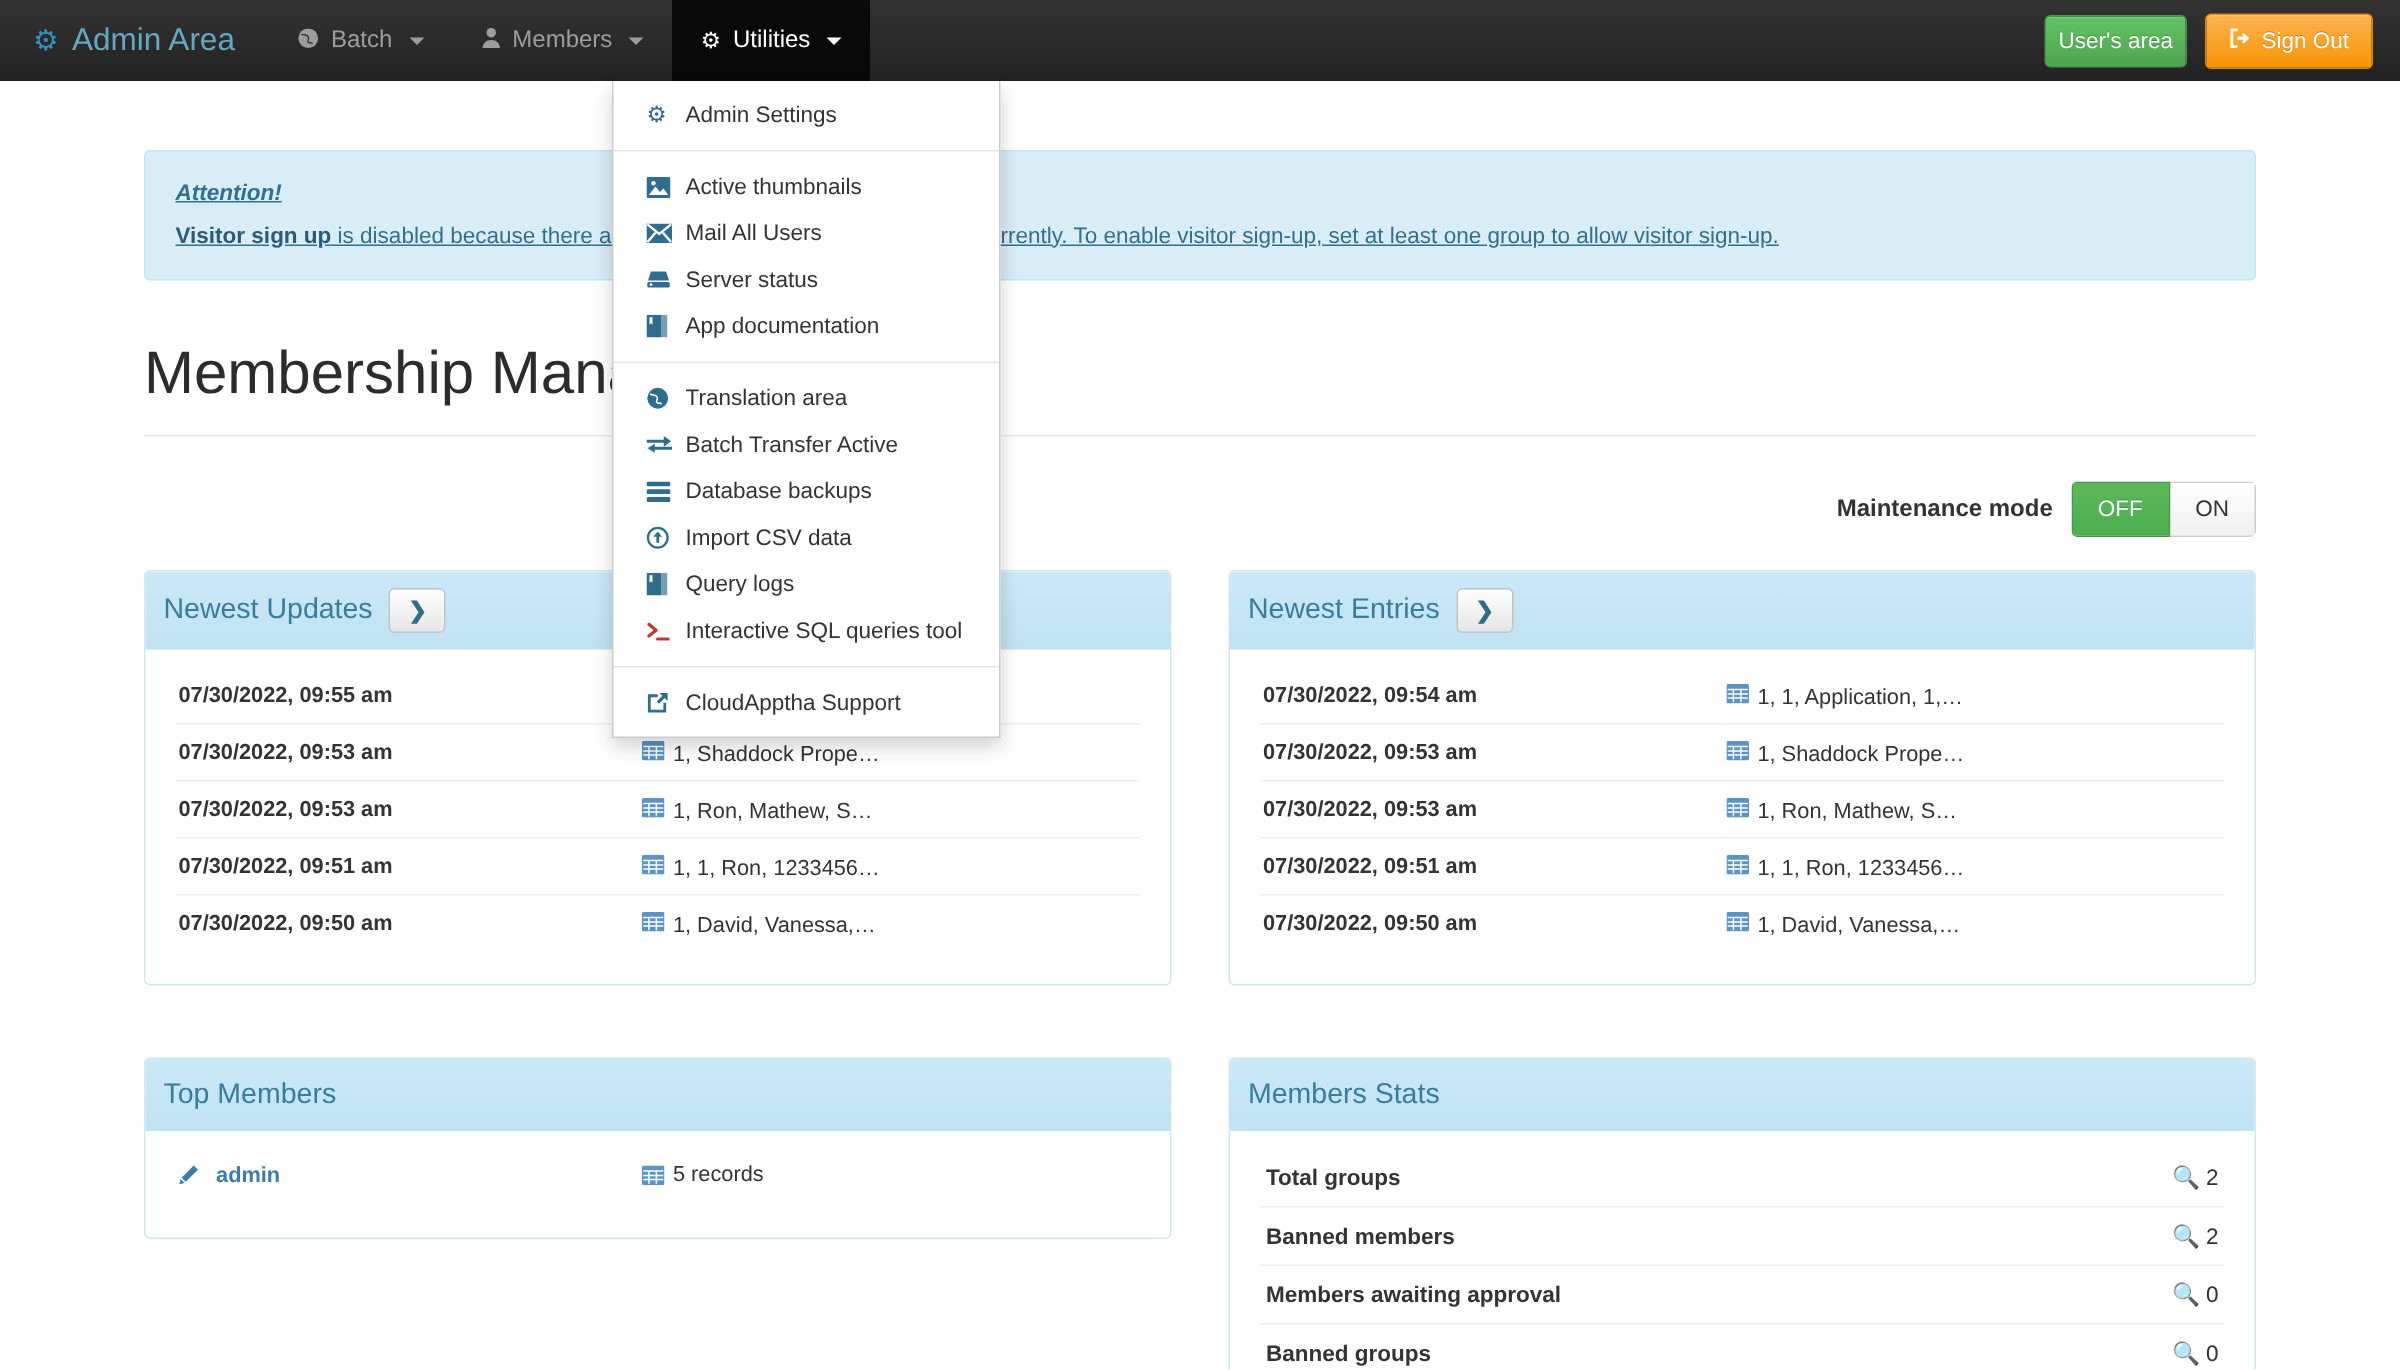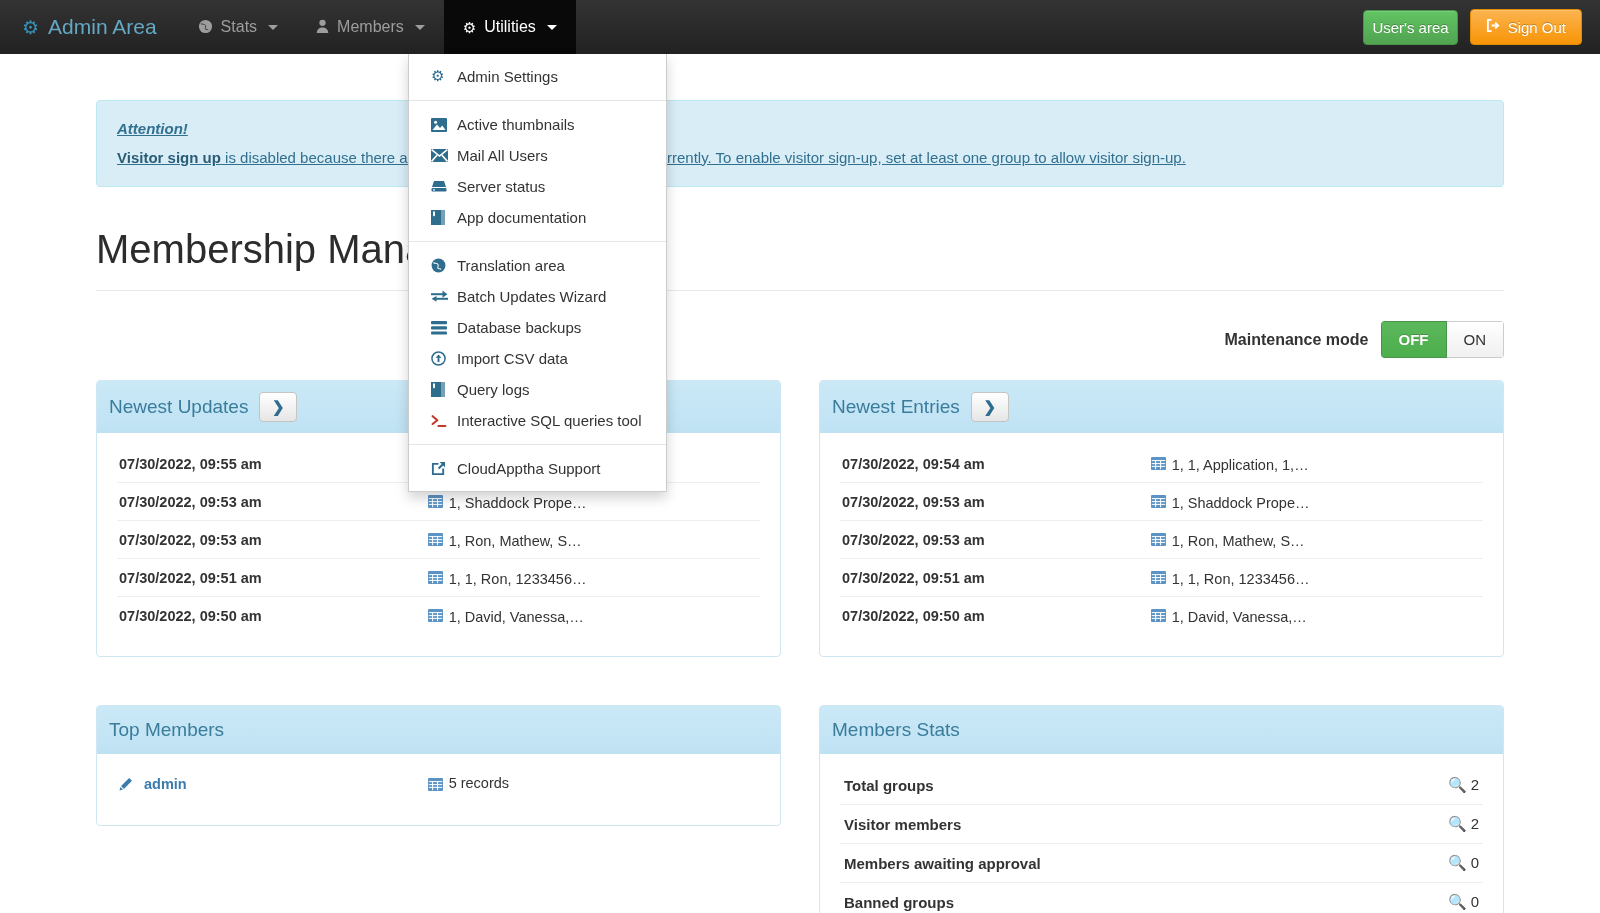--- a/index.html
+++ b/index.html
@@ -159,21 +159,21 @@
   .toggle .seg {
     padding: 9px 17px;
     font-size: 15px;
     cursor: pointer;
     border: 1px solid #cccccc;
   }
   .toggle .seg.on-state {
     background: linear-gradient(to bottom, #5cb85c 0%, #4cae4c 100%);
     border-color: #4a934a;
     color: #ffffff;
-    font-weight: bold;
+    font-weight: normal;
     text-shadow: 0 -1px 0 rgba(0,0,0,.2);
   }
   .toggle .seg.off-state {
     background: linear-gradient(to bottom, #ffffff 0%, #f0f0f0 100%);
     color: #333333;
     border-left: none;
   }
 
   .grid { display: flex; gap: 38px; }
   .col { flex: 1; min-width: 0; }
@@ -259,21 +259,21 @@
     <span>Admin Area</span>
   </a>
 
   <a class="nav-item">
     <span class="ico">
       <svg width="15" height="15" viewBox="0 0 16 16" fill="currentColor">
           <circle cx="8" cy="8" r="7"></circle>
           <path d="M3 5c2 1 4 0 5 2s-1 3 0 4 2-1 3 1" stroke="#333" stroke-width="1" fill="none"></path>
         </svg>
     </span>
-    <span>Stats</span>
+    <span>Batch</span>
     <i class="caret"></i>
   </a>
 
   <a class="nav-item">
     <span class="ico">
       <svg width="13" height="15" viewBox="0 0 14 16" fill="currentColor">
           <circle cx="7" cy="4" r="3.4"></circle>
           <path d="M0.8 15c0-3.6 2.8-5.8 6.2-5.8S13.2 11.4 13.2 15z"></path>
         </svg>
     </span>
@@ -363,21 +363,21 @@
   </div>
   <div class="dd-item">
     <span class="dd-ico">
       <svg width="17" height="13" viewBox="0 0 17 13" fill="currentColor">
           <path d="M0 3.2h13v2H0z"></path>
           <path d="M11.5 0.6 16.4 4.2 11.5 7.8z"></path>
           <path d="M4 7.8h13v2H4z"></path>
           <path d="M5.5 5.9 0.6 8.8 5.5 11.8z"></path>
         </svg>
     </span>
-    <span>Batch Updates Wizard</span>
+    <span>Batch Transfer Active</span>
   </div>
   <div class="dd-item">
     <span class="dd-ico">
       <svg width="16" height="14" viewBox="0 0 16 14" fill="currentColor">
           <rect x="0" y="0" width="16" height="3.2" rx="1"></rect>
           <rect x="0" y="5.2" width="16" height="3.2" rx="1"></rect>
           <rect x="0" y="10.4" width="16" height="3.2" rx="1"></rect>
         </svg>
     </span>
     <span>Database backups</span>
@@ -575,21 +575,21 @@
           <span class="panel-title">Members Stats</span>
         </div>
         <div class="panel-body">
           <table class="stats">
             <tbody>
                 <tr>
               <td>Total groups</td>
               <td class="val"><span class="mag">🔍</span><span>2</span></td>
             </tr>
             <tr>
-              <td>Visitor members</td>
+              <td>Banned members</td>
               <td class="val"><span class="mag">🔍</span><span>2</span></td>
             </tr>
             <tr>
               <td>Members awaiting approval</td>
               <td class="val"><span class="mag">🔍</span><span>0</span></td>
             </tr>
             <tr>
               <td>Banned groups</td>
               <td class="val"><span class="mag">🔍</span><span>0</span></td>
             </tr>

